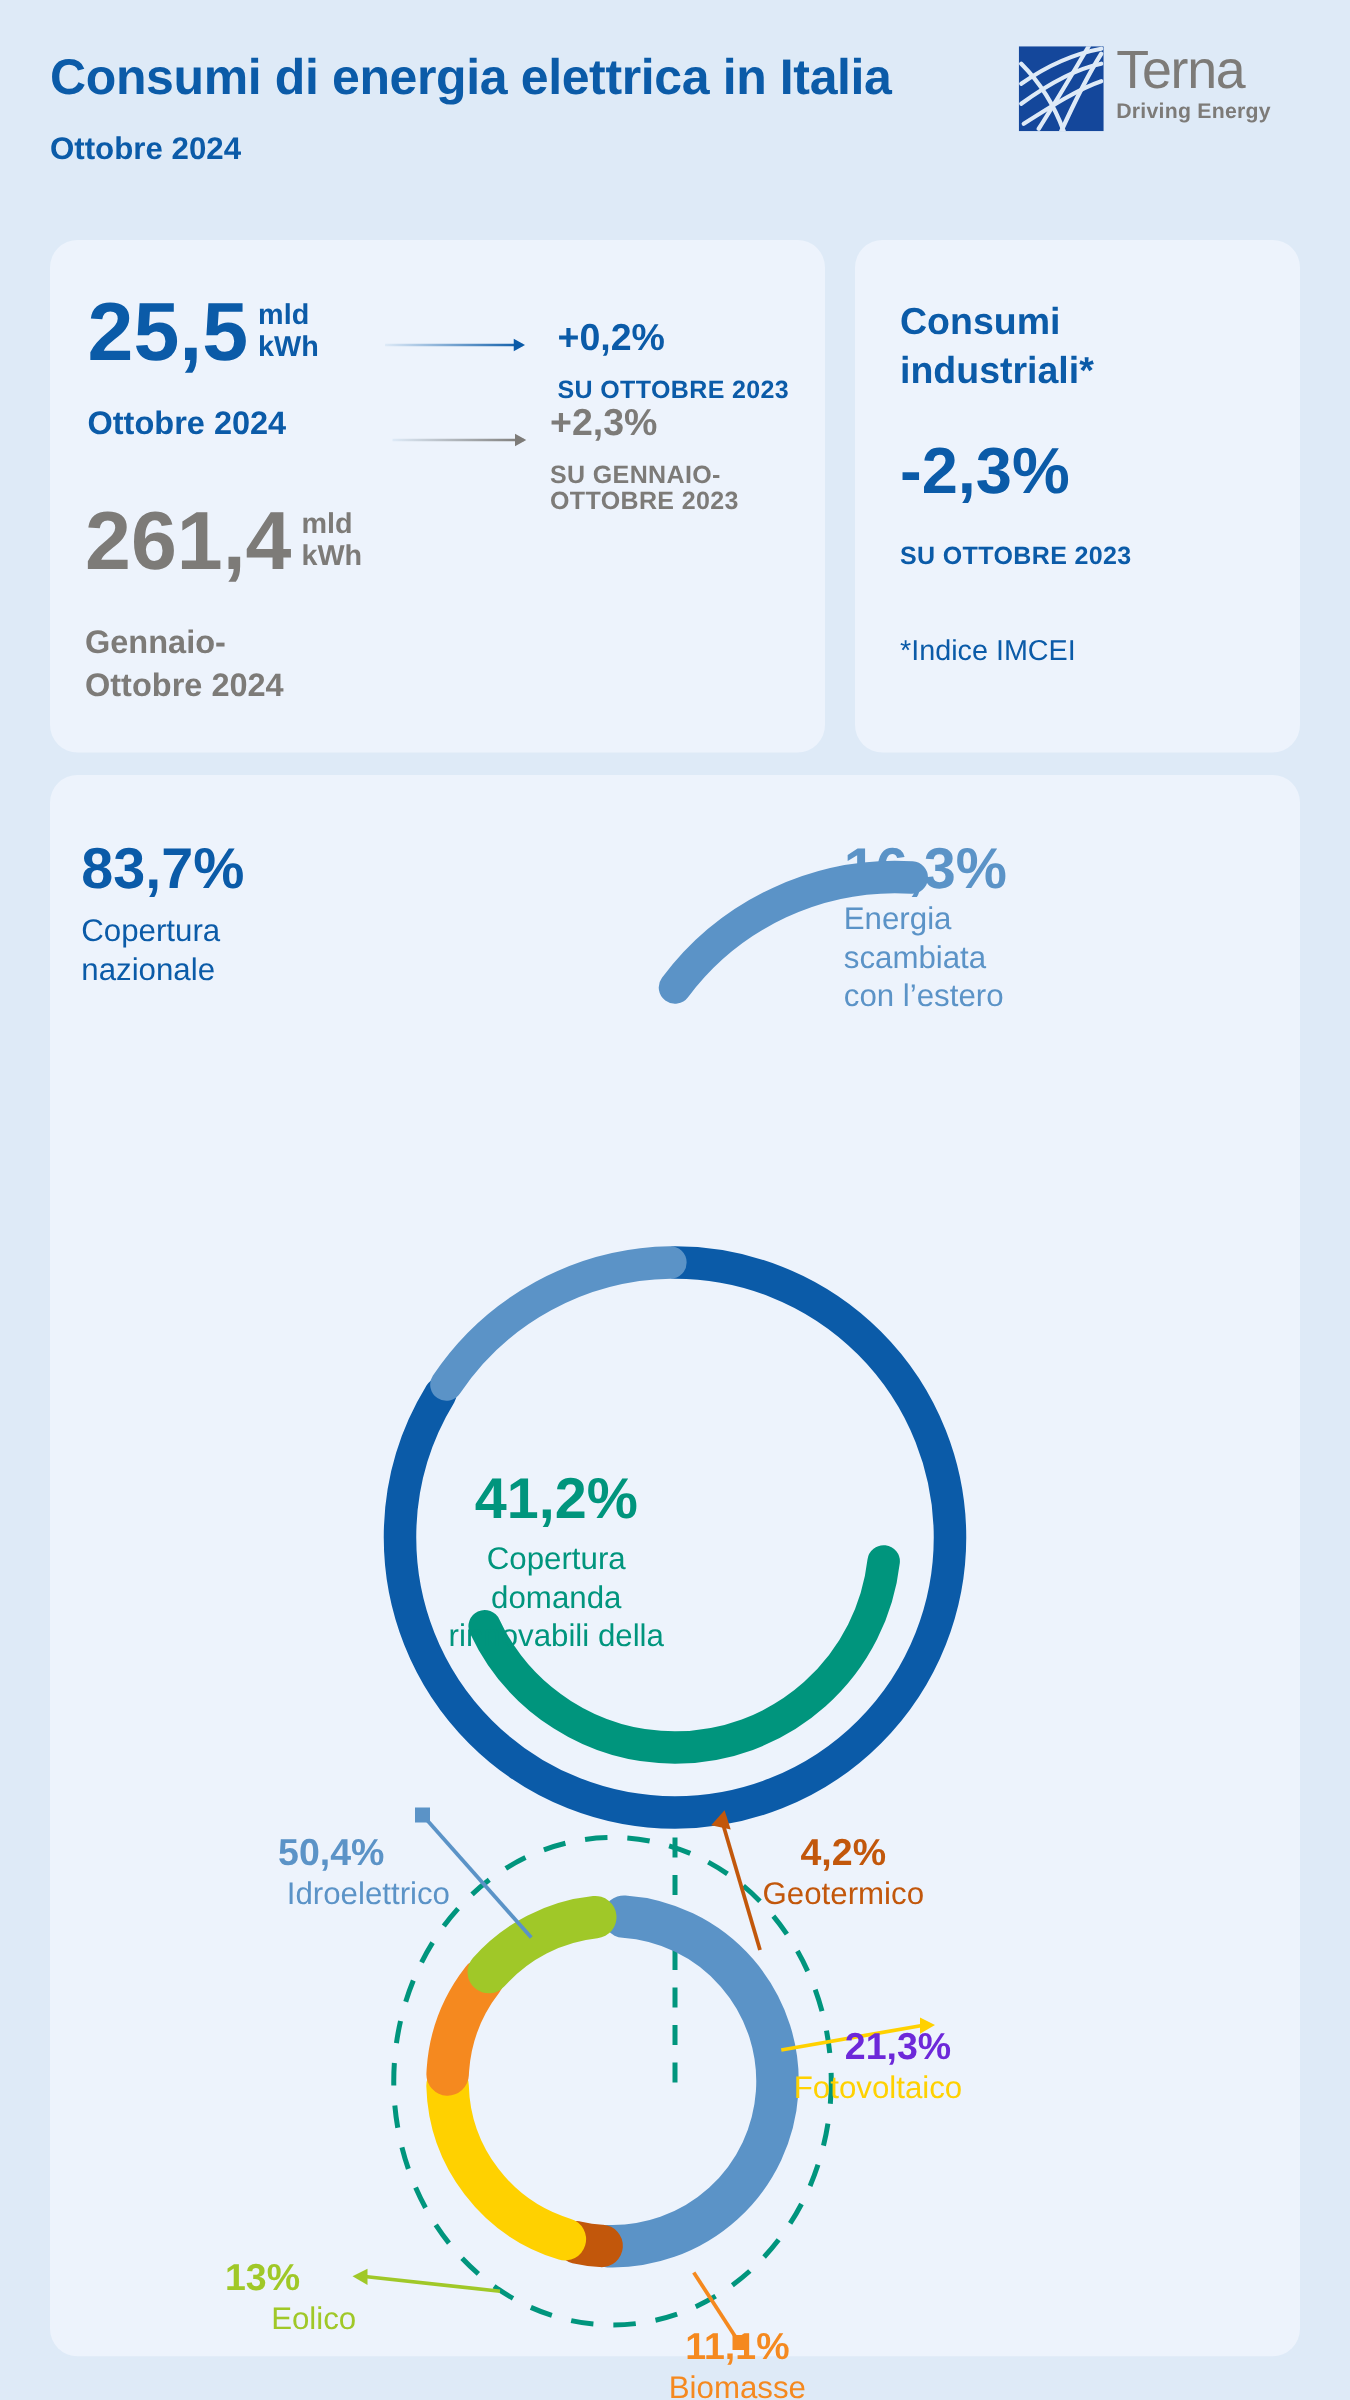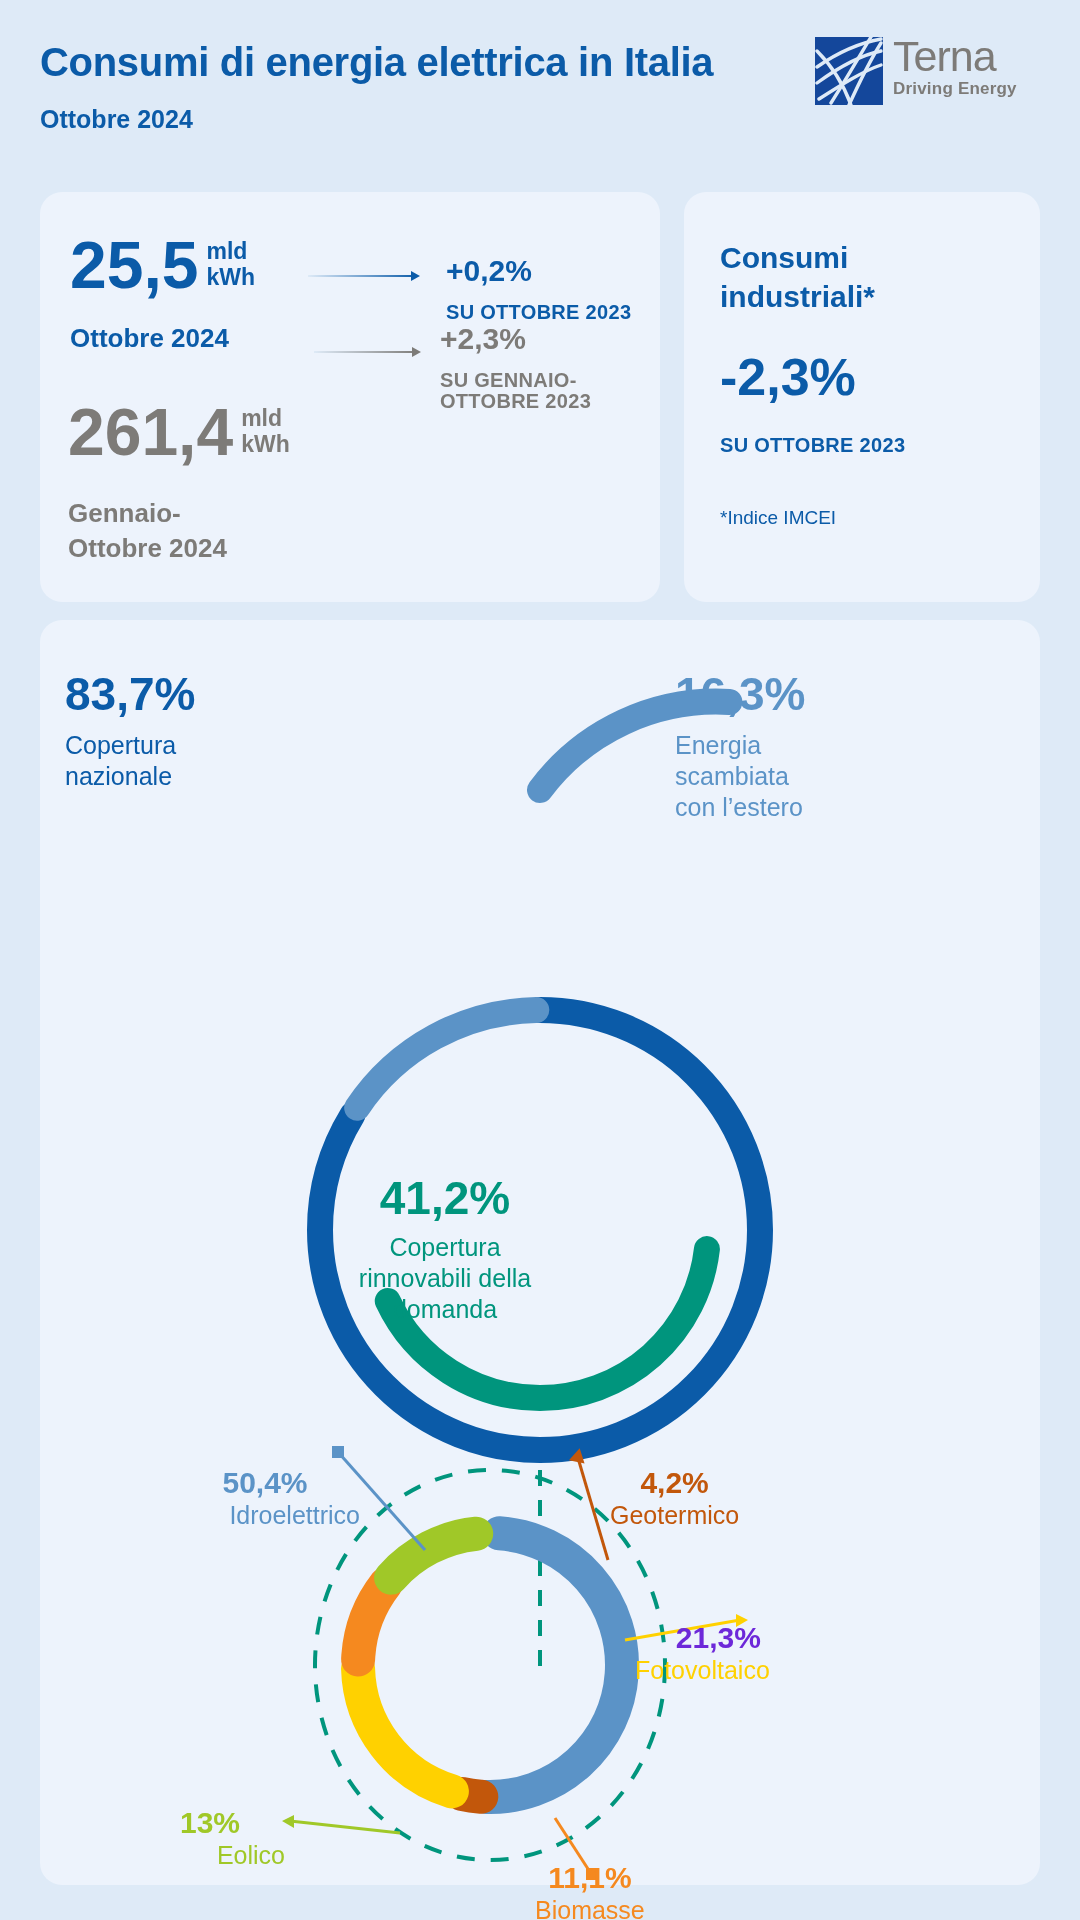--- a/index.html
+++ b/index.html
@@ -129,34 +129,34 @@
   <div class="pct grey abs" style="left:400px;top:130px;">+2,3%</div>
   <div class="ref grey abs" style="left:400px;top:178px;">SU GENNAIO-</div>
   <div class="ref grey abs" style="left:400px;top:199px;">OTTOBRE 2023</div>
 </div>
 
 <div class="card" id="card-right">
   <div class="abs" style="left:36px;top:46px;font-size:30px;font-weight:bold;color:#0B5BA8;line-height:39px;">Consumi</div>
   <div class="abs" style="left:36px;top:85px;font-size:30px;font-weight:bold;color:#0B5BA8;line-height:39px;">industriali*</div>
   <div class="abs" style="left:36px;top:155px;font-size:52px;font-weight:bold;color:#0B5BA8;line-height:60px;">-2,3%</div>
   <div class="ref blue abs" style="left:36px;top:243px;">SU OTTOBRE 2023</div>
-  <div class="abs" style="left:36px;top:315px;font-size:19px;color:#0B5BA8;">*Indice IMCEI</div>
+  <div class="abs" style="left:36px;top:315px;font-size:23px;color:#0B5BA8;">*Indice IMCEI</div>
 </div>
 
 <div id="panel">
 
   <div class="abs" style="left:25px;top:48px;">
     <div class="side-pct" style="color:#0B5BA8;">83,7%</div>
     <div class="side-lbl" style="color:#0B5BA8;margin-top:10px;">Copertura</div>
     <div class="side-lbl" style="color:#0B5BA8;">nazionale</div>
   </div>
 
   <div class="abs" style="left:635px;top:48px;">
     <div class="side-pct" style="color:#5B93C7;">16,3%</div>
-    <div class="side-lbl" style="color:#5B93C7;margin-top:10px;">Energia</div>
+    <div class="side-lbl" style="color:#5B93C7;">Energia</div>
     <div class="side-lbl" style="color:#5B93C7;">scambiata</div>
     <div class="side-lbl" style="color:#5B93C7;">con l’estero</div>
   </div>
 
   <div class="abs" style="left:195px;top:-30px;">
     <svg width="610" height="1100" viewBox="0 0 610 1100">
 
       <g transform="translate(305,0)">
 
         <path d="M 0 420 m 0 -220 A 220 220 0 0 1 189.4 112" fill="none" stroke="#5B93C7" stroke-width="26" stroke-linecap="round" transform="translate(0,0)"></path>
@@ -171,22 +171,22 @@
         <circle cx="305" cy="640" r="168" fill="none" stroke="#00957D" stroke-width="26" stroke-linecap="round" stroke-dasharray="435 621" stroke-dashoffset="-283" transform="rotate(-90 305 640)"></circle>
       </g>
 
       <line x1="305" y1="880" x2="305" y2="1085" stroke="#00957D" stroke-width="4" stroke-dasharray="16 14"></line>
     </svg>
   </div>
 
   <div class="abs" style="left:230px;top:550px;width:350px;text-align:center;">
     <div class="center-pct">41,2%</div>
     <div class="center-lbl" style="margin-top:6px;">Copertura</div>
+    <div class="center-lbl">domanda</div>
     <div class="center-lbl">rinnovabili della</div>
-    <div class="center-lbl">domanda</div>
   </div>
 
   <div class="abs" style="left:180px;top:820px;">
     <svg width="640" height="440" viewBox="0 0 640 440">
 
       <ellipse cx="270" cy="225" rx="175" ry="195" fill="none" stroke="#00957D" stroke-width="4" stroke-dasharray="18 16"></ellipse>
       <g transform="translate(270,225)">
 
         <circle r="132" fill="none" stroke="#5B93C7" stroke-width="34" stroke-linecap="round" stroke-dasharray="409 421" stroke-dashoffset="0" transform="rotate(-86) scale(1,1)"></circle>
 

